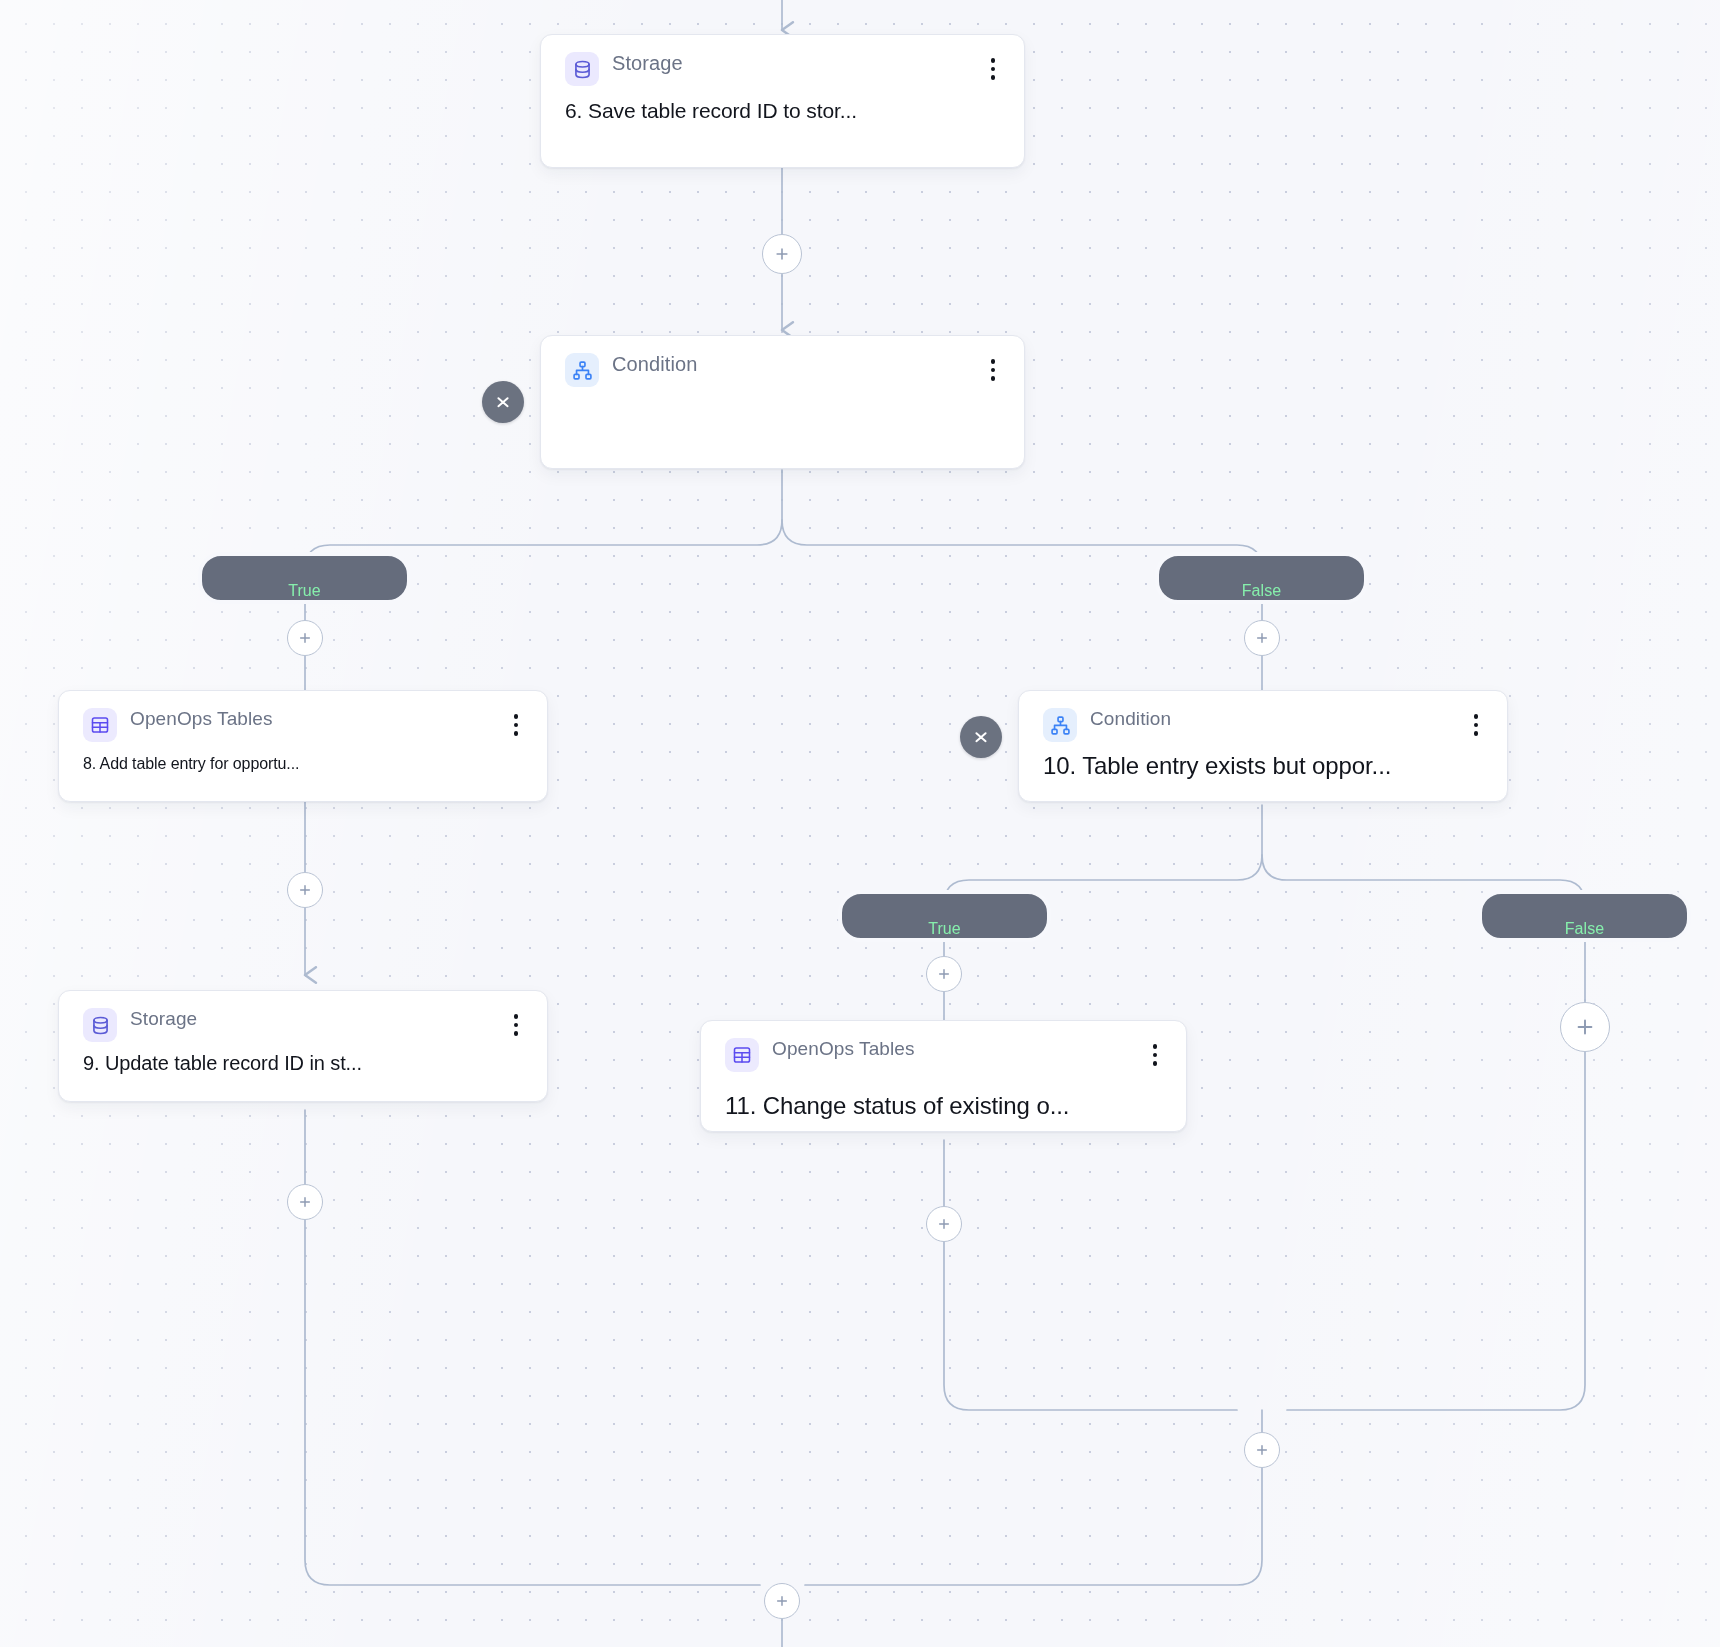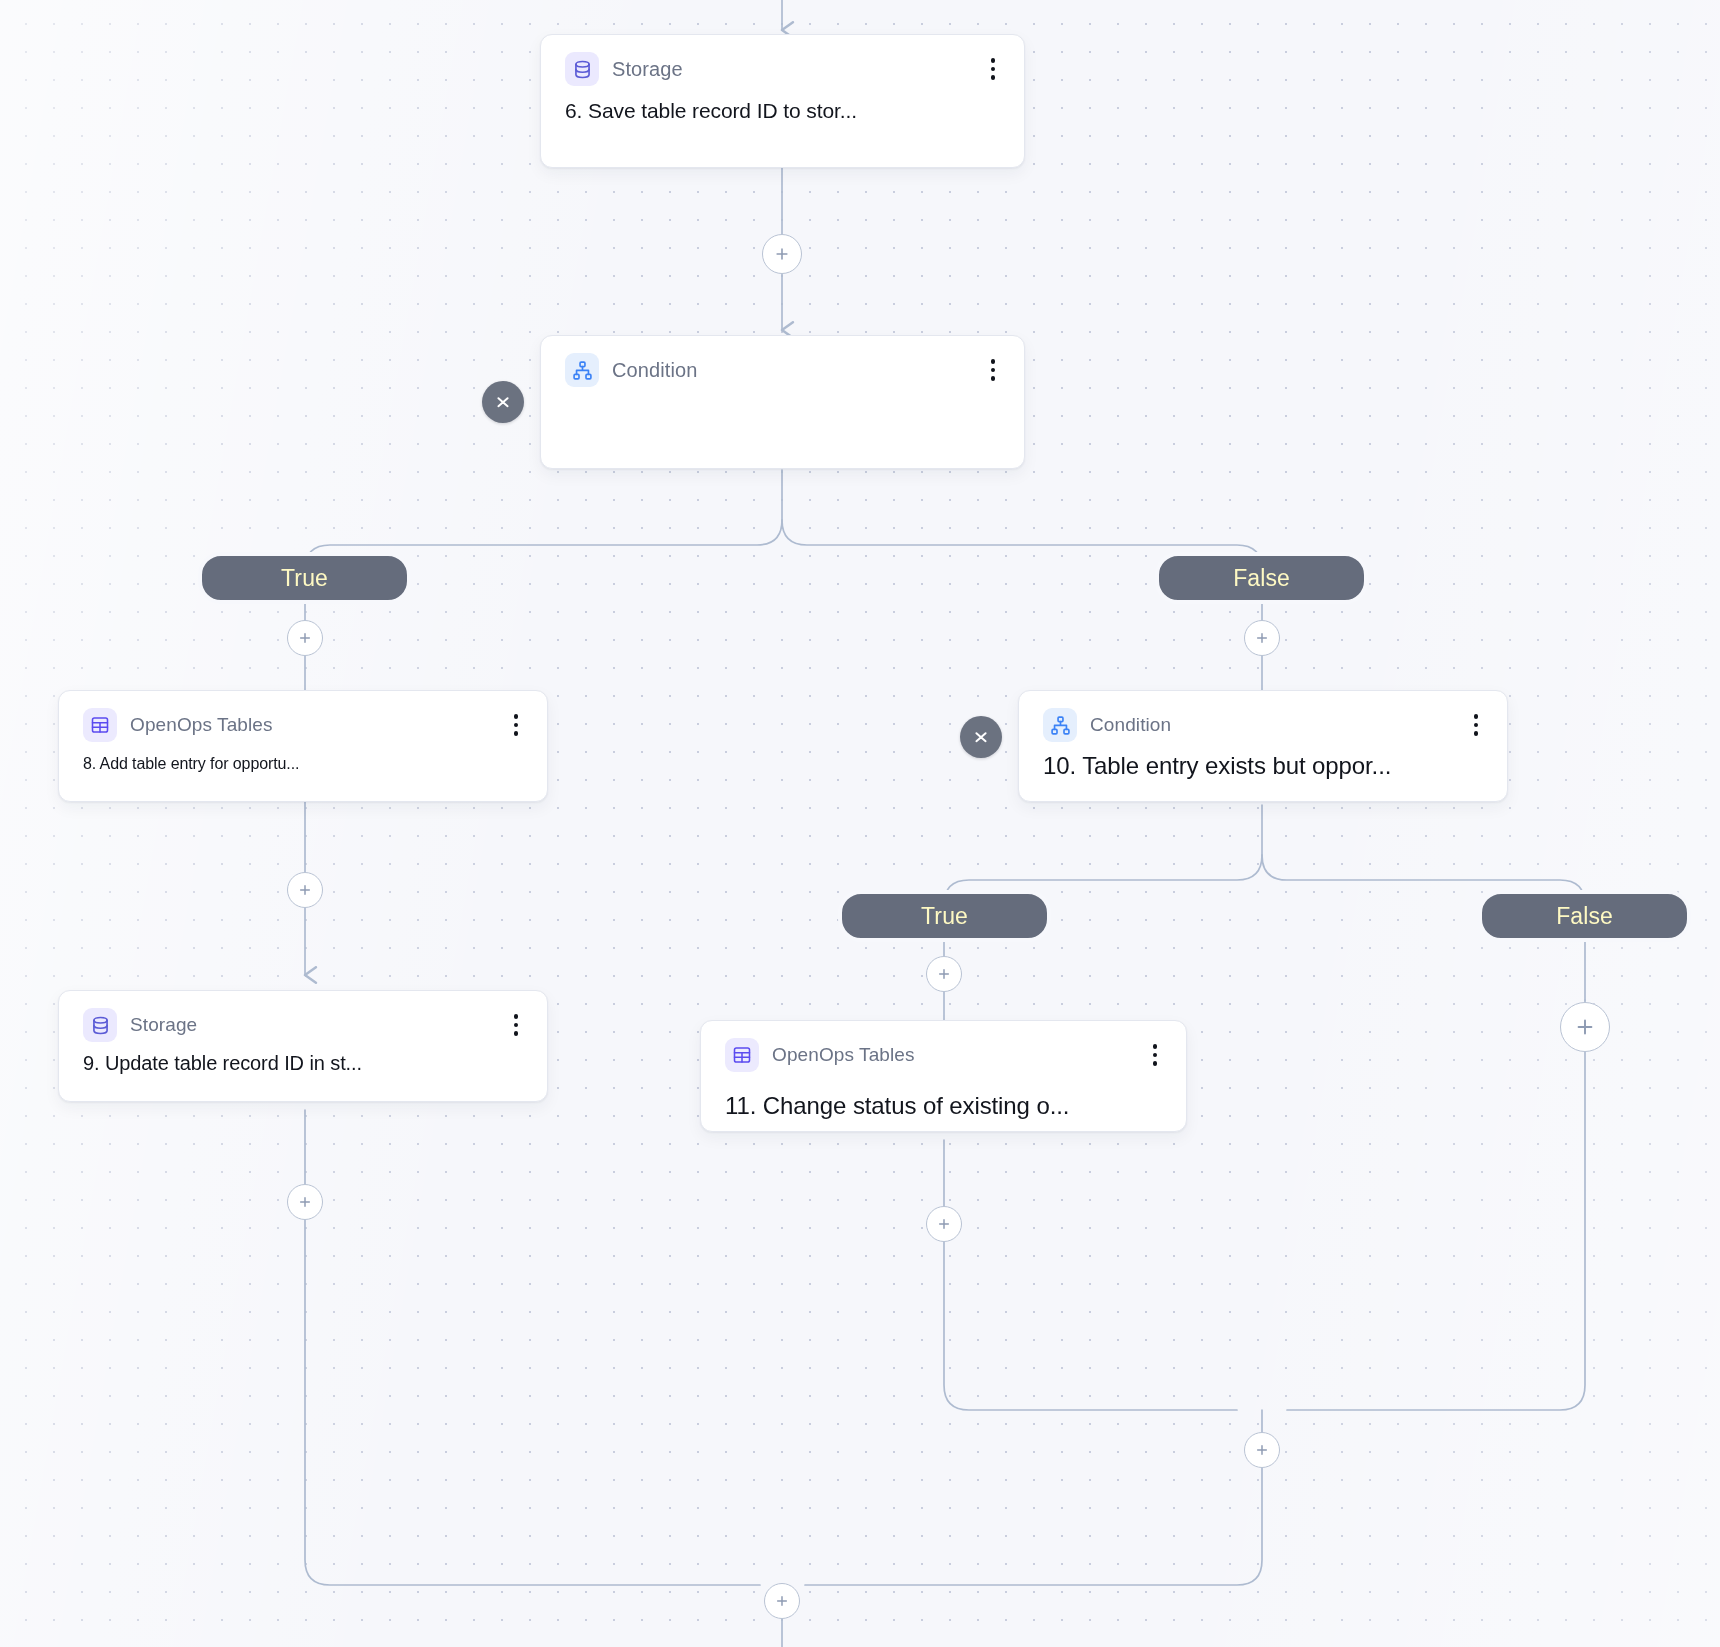--- a/index.html
+++ b/index.html
@@ -48,21 +48,20 @@
     background: #ffffff;
     border: 1px solid #e4e7ef;
     border-radius: 12px;
     box-shadow: 0 1px 2px rgba(27,36,60,0.06), 0 6px 16px rgba(27,36,60,0.05);
     box-sizing: border-box;
     padding: 17px 20px 18px 24px;
   }
 
   .node-head {
     display: flex;
-    align-items: center;
     gap: 13px;
     position: relative;
   }
 
   .chip {
     width: 34px;
     height: 34px;
     border-radius: 9px;
     display: flex;
     align-items: center;
@@ -128,26 +127,26 @@
     cursor: pointer;
     box-shadow: 0 1px 3px rgba(20,25,40,0.18);
   }
 
   
   .branch-pill {
     position: absolute;
     z-index: 3;
     height: 44px;
     display: flex;
-    align-items: center;
+    align-items: flex-end;
     justify-content: center;
     background: #656c7c;
-    color: #fef9c3;
+    color: #86efac;
     border-radius: 23px;
-    font-size: 23px;
+    font-size: 16px;
     letter-spacing: 0.1px;
     border: 4px solid #f7f8fc;
     box-sizing: content-box;
     cursor: pointer;
   }
 
   
   .plus {
     position: absolute;
     z-index: 4;

